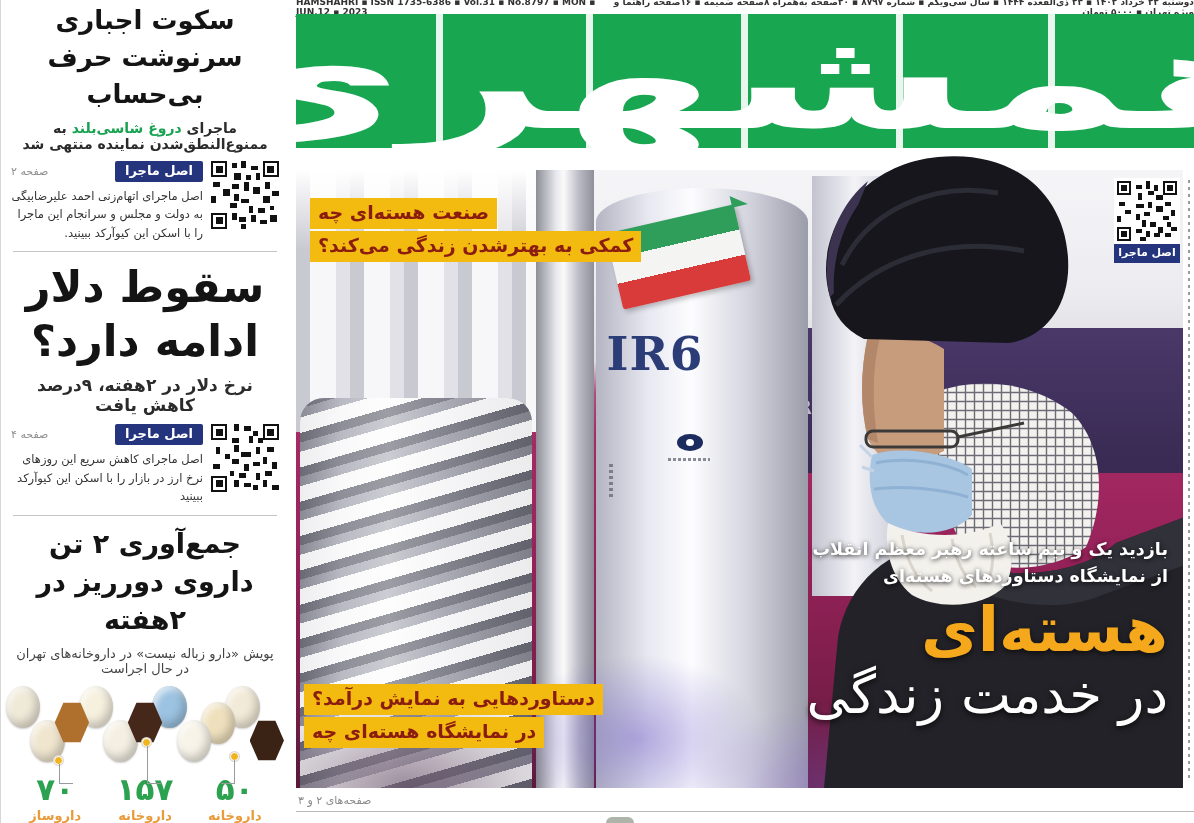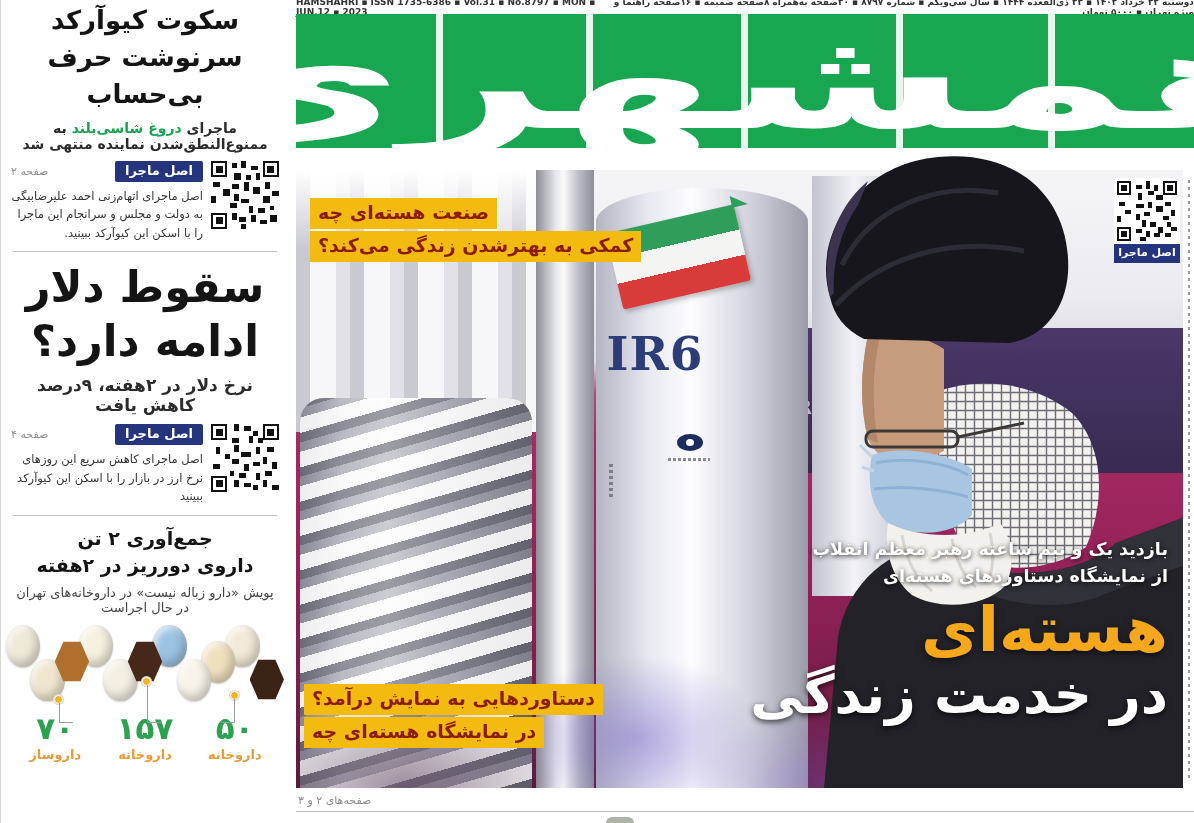--- a/index.html
+++ b/index.html
@@ -8,21 +8,21 @@
 
   
   #left-col { position:absolute; top:0; left:0; width:291px; height:823px;
               border-left:1px solid #d6d6d6; padding:2px 12px 0 10px;
               direction:rtl; }
   .divider { border-top:1px solid #c4c4c4; margin:9px 2px; }
   .story { position:relative; text-align:center; }
   .hl { font-weight:bold; color:#141414; line-height:1.42; }
   .hl-1 { font-size:26px; }
   .hl-2 { font-size:43px; line-height:1.25; letter-spacing:-1px; }
-  .hl-3 { font-size:19px; }
+  .hl-3 { font-size:27px; }
   .dek { font-size:14px; color:#2b2b2b; font-weight:bold; margin-top:7px; }
   .dek .green { color:#18a351; }
   .dek-light { font-size:13px; color:#444; font-weight:normal; margin-top:6px; }
   .qr-block { position:relative; margin-top:9px; min-height:72px; padding-right:76px;
               text-align:right; }
   .qr-box { position:absolute; right:0; top:0; width:68px; height:68px; background:#fff; }
   .qr-box svg { width:100%; height:100%; }
   .meta-row { display:flex; direction:rtl; justify-content:space-between; align-items:center; }
   .asl-badge { background:#24357d; color:#fff; font-size:13px; font-weight:bold;
                padding:2px 10px 4px; border-radius:2px; }
@@ -119,40 +119,40 @@
               z-index:9; }
   .credit-strip::after { content:""; position:absolute; left:5px; top:10px; bottom:10px; width:1.5px;
               background:repeating-linear-gradient(180deg,#9a9a9a 0 3px,transparent 3px 7px); }
 
   #headline-block { position:absolute; right:26px; bottom:64px; z-index:8; direction:rtl;
               text-align:right; }
   .kicker { color:#fff; font-weight:bold; font-size:17.5px; line-height:1.55;
               text-shadow:0 1px 5px rgba(0,0,0,.85); }
   .h-accent { color:#f5a81c; font-weight:bold; font-size:62px; line-height:1.15;
               text-shadow:0 2px 6px rgba(0,0,0,.6); margin-top:4px; }
-  .h-main { color:#fff; font-weight:bold; font-size:53px; line-height:1.1;
+  .h-main { color:#fff; font-weight:normal; font-size:53px; line-height:1.1;
               text-shadow:0 2px 6px rgba(0,0,0,.75); }
   .deck { color:#fff; font-weight:bold; font-size:20px; line-height:1.6; margin-top:8px;
               text-shadow:0 1px 5px rgba(0,0,0,.85); }
 
   #caption-row { position:absolute; top:792px; left:0; width:898px; }
   #caption-row .cap { direction:rtl; text-align:left; font-size:11px; color:#8a8a8a;
               padding:2px 2px 4px; width:fit-content; }
   #caption-row .rule { border-top:1px solid #b9b9b9; }
   .peek { position:absolute; left:310px; top:817px; width:28px; height:6px; background:#aeb4a9;
           border-radius:6px 6px 0 0; }
 </style>
 </head>
 <body>
 
 <div id="left-col">
 
   <div class="story">
     <div class="hl hl-1">
-      <div>سکوت کیوآرکد</div>
+      <div>سکوت اجباری</div>
       <div>سرنوشت حرف بی‌حساب</div>
     </div>
     <div class="dek"><span>ماجرای </span><span class="green">دروغ شاسی‌بلند</span><span> به ممنوع‌النطق‌شدن نماینده منتهی شد</span></div>
     <div class="qr-block">
       <div class="qr-box">
         <svg viewBox="0 0 29 29" shape-rendering="crispEdges">
           <rect width="29" height="29" fill="#fff"></rect>
           <g fill="#111">
             <rect x="0" y="0" width="7" height="7"></rect>
               <rect x="22" y="0" width="7" height="7"></rect>

